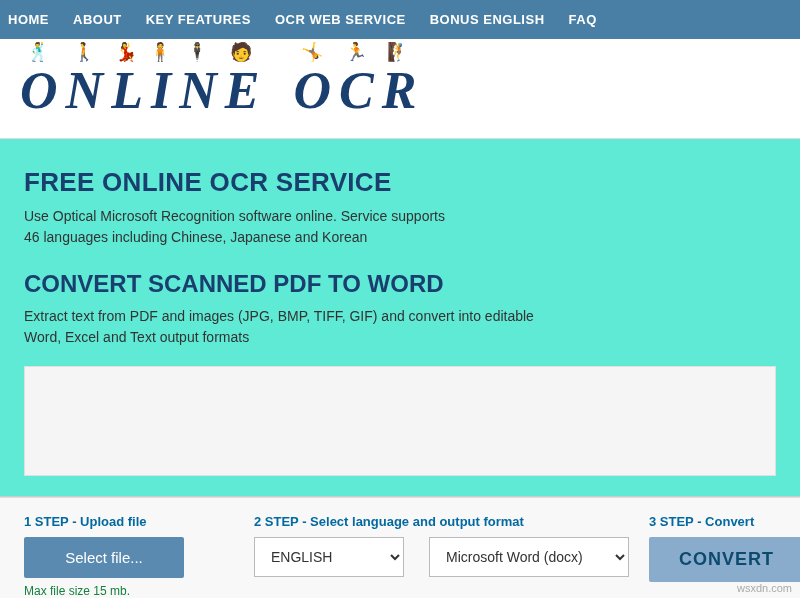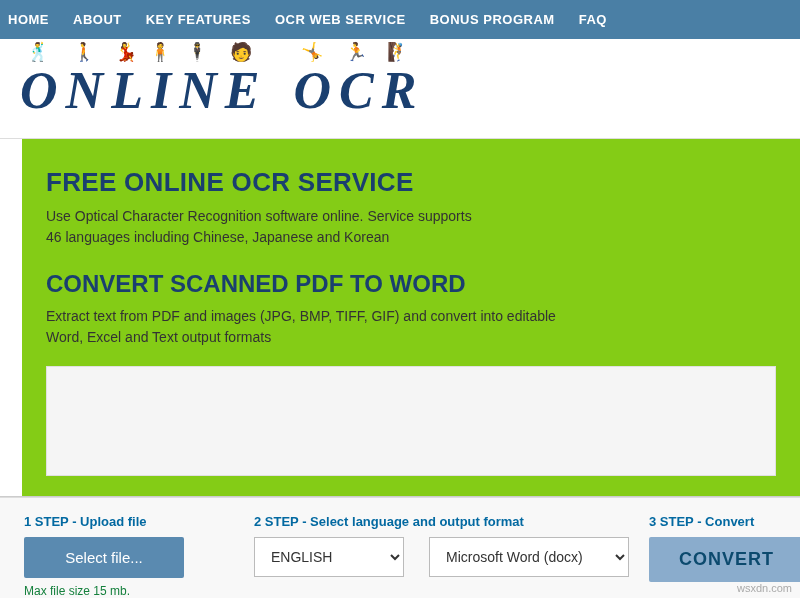--- a/index.html
+++ b/index.html
@@ -63,22 +63,21 @@
       font-weight: 900;
       font-size: 52px;
       color: #1a3f6f;
       line-height: 1;
     }
     .logo-space { display: inline-block; width: 24px; }
 
     
     .content-area {
       padding: 28px 24px 20px 24px;
-      background: #84cc16;
-      margin-left: 22px;
+      background: #5eead4;
     }
     .main-title {
       font-size: 26px;
       font-weight: 900;
       color: #1a3f6f;
       margin-bottom: 8px;
       letter-spacing: 0.3px;
     }
     .sub-desc {
       font-size: 14px;
@@ -207,21 +206,21 @@
   </style>
 </head>
 <body>
 
 <nav class="nav-bar">
 
 <a class="nav-item" href="#">HOME</a>
     <a class="nav-item" href="#">ABOUT</a>
     <a class="nav-item" href="#">KEY FEATURES</a>
     <a class="nav-item" href="#">OCR WEB SERVICE</a>
-    <a class="nav-item" href="#">BONUS PROGRAM</a>
+    <a class="nav-item" href="#">BONUS ENGLISH</a>
     <a class="nav-item" href="#">FAQ</a>
   </nav>
 
 <div class="logo-area">
   <div class="logo-text">
 
   <span class="letter-wrap">
         <span class="logo-figure">🕺</span>
         <span class="logo-letter">O</span>
       </span>
@@ -257,21 +256,21 @@
       <span class="letter-wrap">
         <span class="logo-figure">🧗</span>
         <span class="logo-letter">R</span>
       </span>
     </div>
 </div>
 
 <div class="content-area">
   <h1 class="main-title">FREE ONLINE OCR SERVICE</h1>
   <p class="sub-desc">
-    <span>Use Optical Character Recognition software online. Service supports</span><br>
+    <span>Use Optical Microsoft Recognition software online. Service supports</span><br>
     <span>46 languages including Chinese, Japanese and Korean</span>
   </p>
   <h2 class="section-title">CONVERT SCANNED PDF TO WORD</h2>
   <p class="section-desc">
     <span>Extract text from PDF and images (JPG, BMP, TIFF, GIF) and convert into editable</span><br>
     <span>Word, Excel and Text output formats</span>
   </p>
 
   <div class="promo-area"></div>
 </div>

